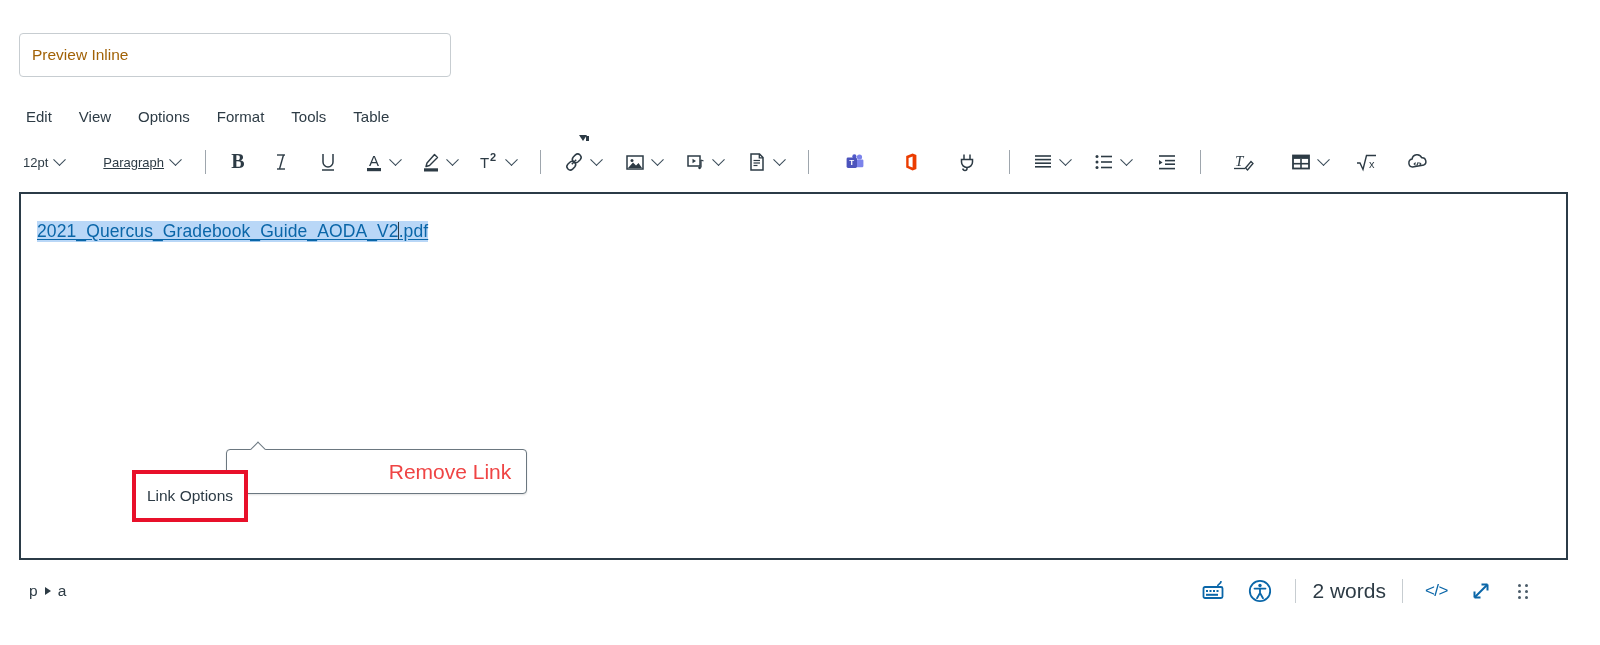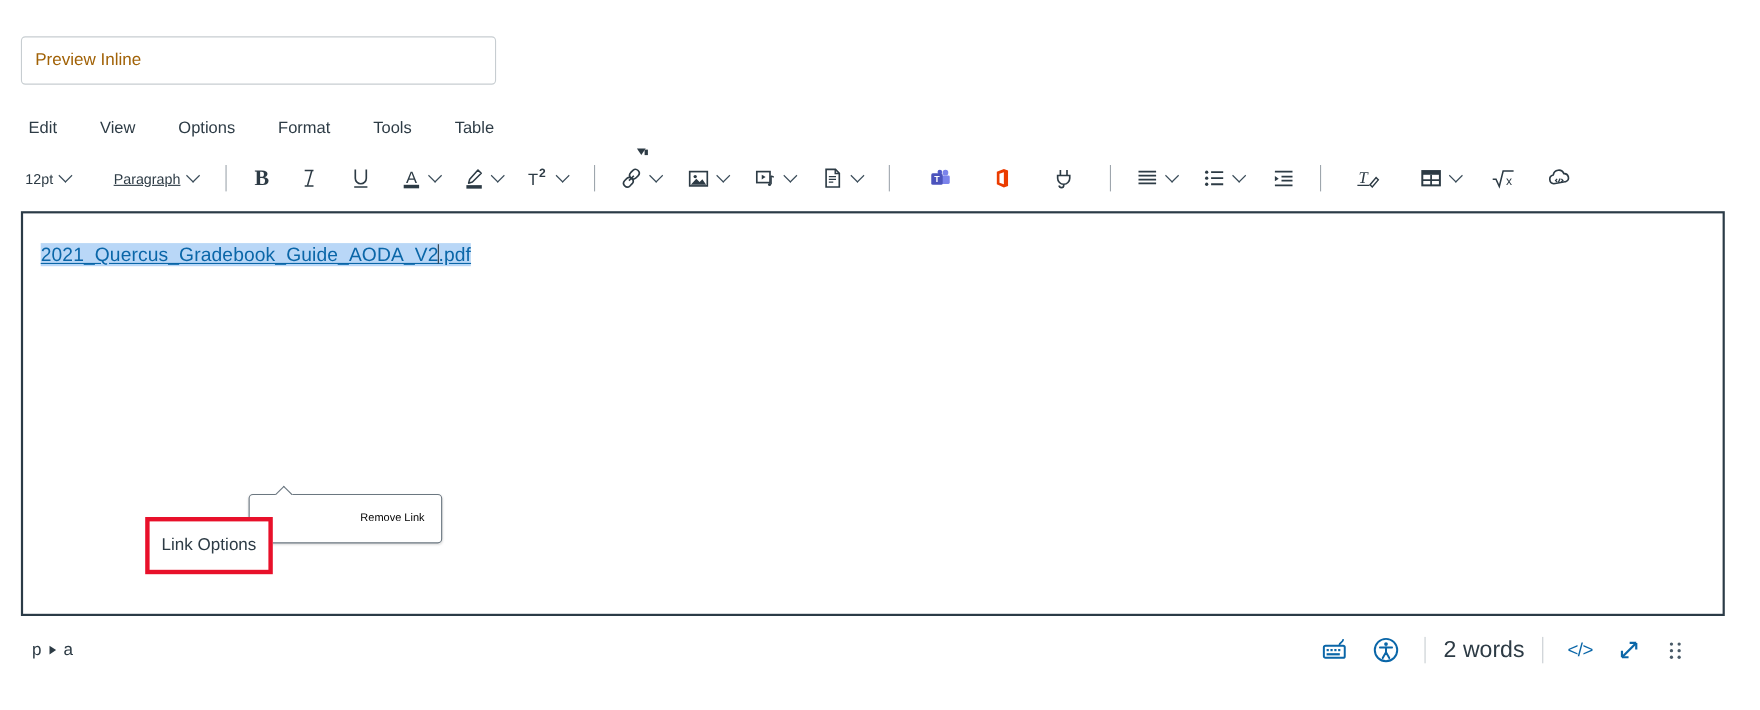--- a/index.html
+++ b/index.html
@@ -22,21 +22,21 @@
     font-family: "Liberation Sans", sans-serif;
     font-size: 15.5px;
     color: #a16207;
     padding: 0 12px;
     outline: none;
   }
 
   
   .menubar {
     position: absolute; left: 26px; top: 105px;
-    display: flex; align-items: center; gap: 16px;
+    display: flex; align-items: center; gap: 4px;
   }
   .menu-item {
     font-size: 15px;
     color: #2D3B45;
     padding: 3px 12px 3px 0;
     margin-right: 11px;
     cursor: pointer;
     white-space: nowrap;
   }
   .menu-item:last-child { margin-right: 0; }
@@ -131,22 +131,22 @@
     position: absolute; left: 2px; top: 3px;
     width: 12px; height: 12px;
     background: #fff;
     border-left: 1px solid #6B7780;
     border-top: 1px solid #6B7780;
     transform: rotate(45deg);
   }
   .popup-btn {
     display: flex; align-items: center; justify-content: center;
     padding: 0 15px;
-    font-size: 10px;
-    color: #000000;
+    font-size: 21px;
+    color: #ef4444;
     background: transparent;
     border: none;
     cursor: pointer;
     white-space: nowrap;
   }
   .hl-box {
     position: absolute;
     left: 111px; top: 252px;
     width: 116px; height: 52px;
     border: 4px solid #E8102A;

